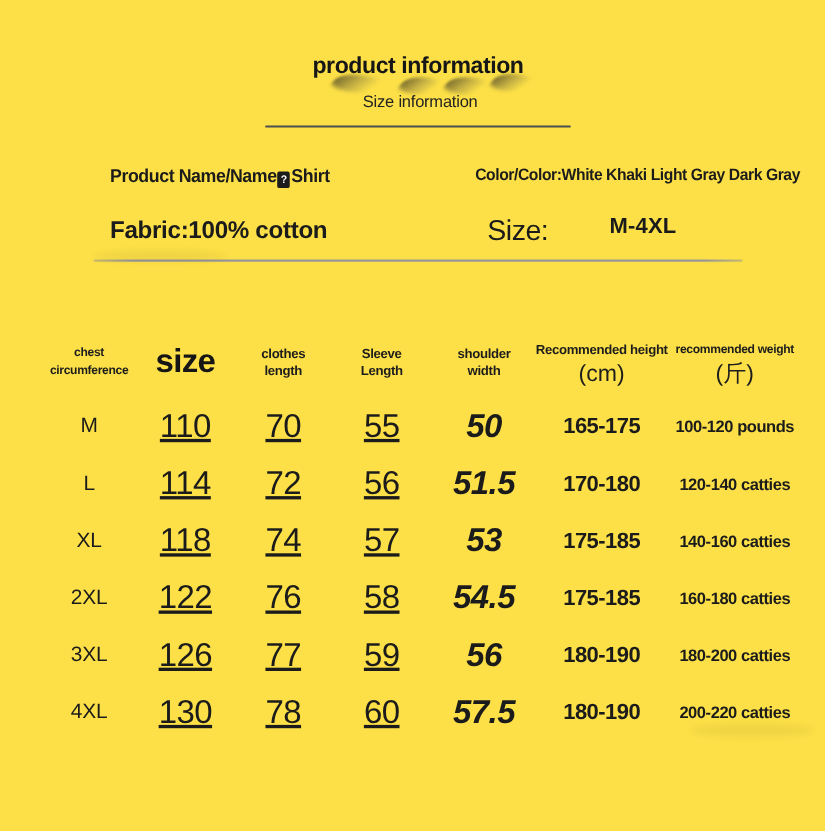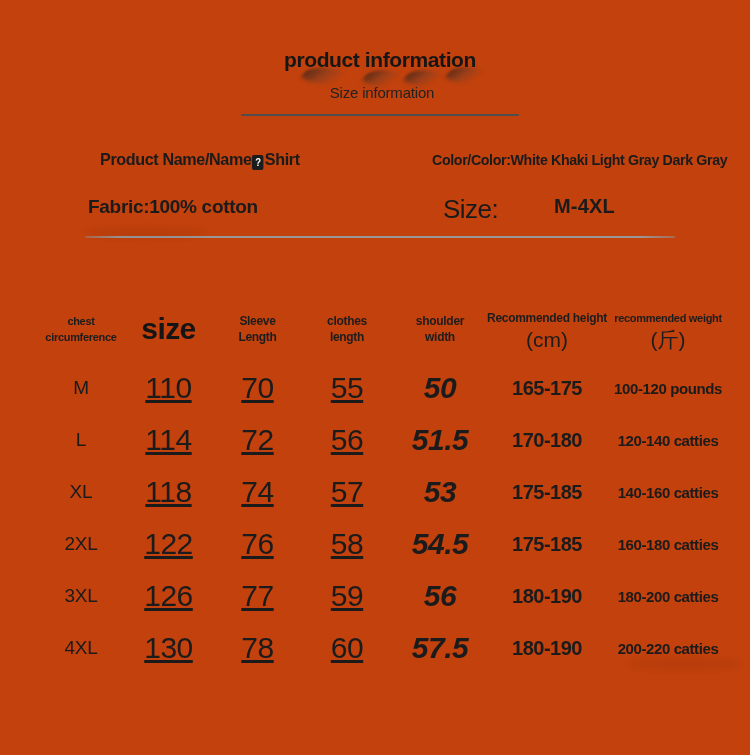--- a/index.html
+++ b/index.html
@@ -1,18 +1,18 @@
 <!DOCTYPE html>
 <html><head>
 <meta charset="utf-8">
 <style>
   * { margin:0; padding:0; box-sizing:border-box; }
   html,body { background:#ffffff; }
   .page {
-    position:relative; width:750px; height:755px; background:#c2410c;
+    position:relative; width:750px; height:755px; background:#fde047;
     font-family:"Liberation Sans", sans-serif; color:#1b1b1b; overflow:hidden;
   }
   
   .title {
     position:absolute; left:10px; top:48px; width:740px; text-align:center;
     font-size:21px; font-weight:700; letter-spacing:-0.4px; color:#161616;
   }
   .subtitle {
     position:absolute; left:12px; top:84px; width:740px; text-align:center;
     font-size:15px; font-weight:400; letter-spacing:-0.2px; color:#222;
@@ -32,21 +32,21 @@
   .sm1 { left:86px; top:228px; width:120px; height:10px; background:rgba(0,0,0,.055); }
   .sm2 { left:628px; top:658px; width:112px; height:12px; background:rgba(0,0,0,.05); }
   
   .name-row { position:absolute; left:100px; top:150px; font-size:17px; font-weight:700;
     letter-spacing:-0.4px; transform:scaleX(.95); transform-origin:left center; white-space:nowrap; }
   .tofu { display:inline-block; width:12px; height:15px; background:#1c1c1c; color:#fff;
     font-size:10px; font-weight:700; line-height:15px; text-align:center; border-radius:2px;
     vertical-align:-1px; margin:0 1px; letter-spacing:0; }
   .color-row { position:absolute; left:432px; top:151px; font-size:15px; font-weight:700;
     letter-spacing:-0.4px; transform:scaleX(.95); transform-origin:left center; white-space:nowrap; }
-  .fabric-row { position:absolute; left:88px; top:196px; font-size:19px; font-weight:700;
+  .fabric-row { position:absolute; left:100px; top:196px; font-size:22px; font-weight:700;
     letter-spacing:-0.3px; white-space:nowrap;text-align:right; }
   .size-label { position:absolute; left:443px; top:194px; font-size:26px; font-weight:400;
     letter-spacing:-0.5px; }
   .size-value { position:absolute; left:554px; top:195px; font-size:20px; font-weight:700;
     letter-spacing:0.2px; }
   .rule2 { position:absolute; left:85px; top:236px; width:590px; height:2px; border-radius:1px;
     background:linear-gradient(to right, rgba(145,145,145,.45), #989898 6%, #989898 94%, rgba(145,145,145,.5)); }
   
   .tbl { position:absolute; left:38px; top:296px; width:692px; }
   .grid { display:grid; grid-template-columns:86px 89px 89px 90px 96px 118px 124px; }
@@ -95,26 +95,26 @@
 
     <div class="grid thead">
       <div class="th">
           <span class="h1 small">chest</span>
           <span class="h2" style="font-size:11px">circumference</span>
         </div>
       <div class="th">
           <span class="h-size">size</span>
         </div>
       <div class="th">
+          <span class="h1">clothes</span>
+          <span class="h2">length</span>
+        </div>
+      <div class="th">
           <span class="h1">Sleeve</span>
           <span class="h2">Length</span>
-        </div>
-      <div class="th">
-          <span class="h1">clothes</span>
-          <span class="h2">length</span>
         </div>
       <div class="th">
           <span class="h1">shoulder</span>
           <span class="h2">width</span>
         </div>
       <div class="th">
           <span class="h1">Recommended height</span>
           <span class="h2 unit">(cm)</span>
         </div>
       <div class="th">

